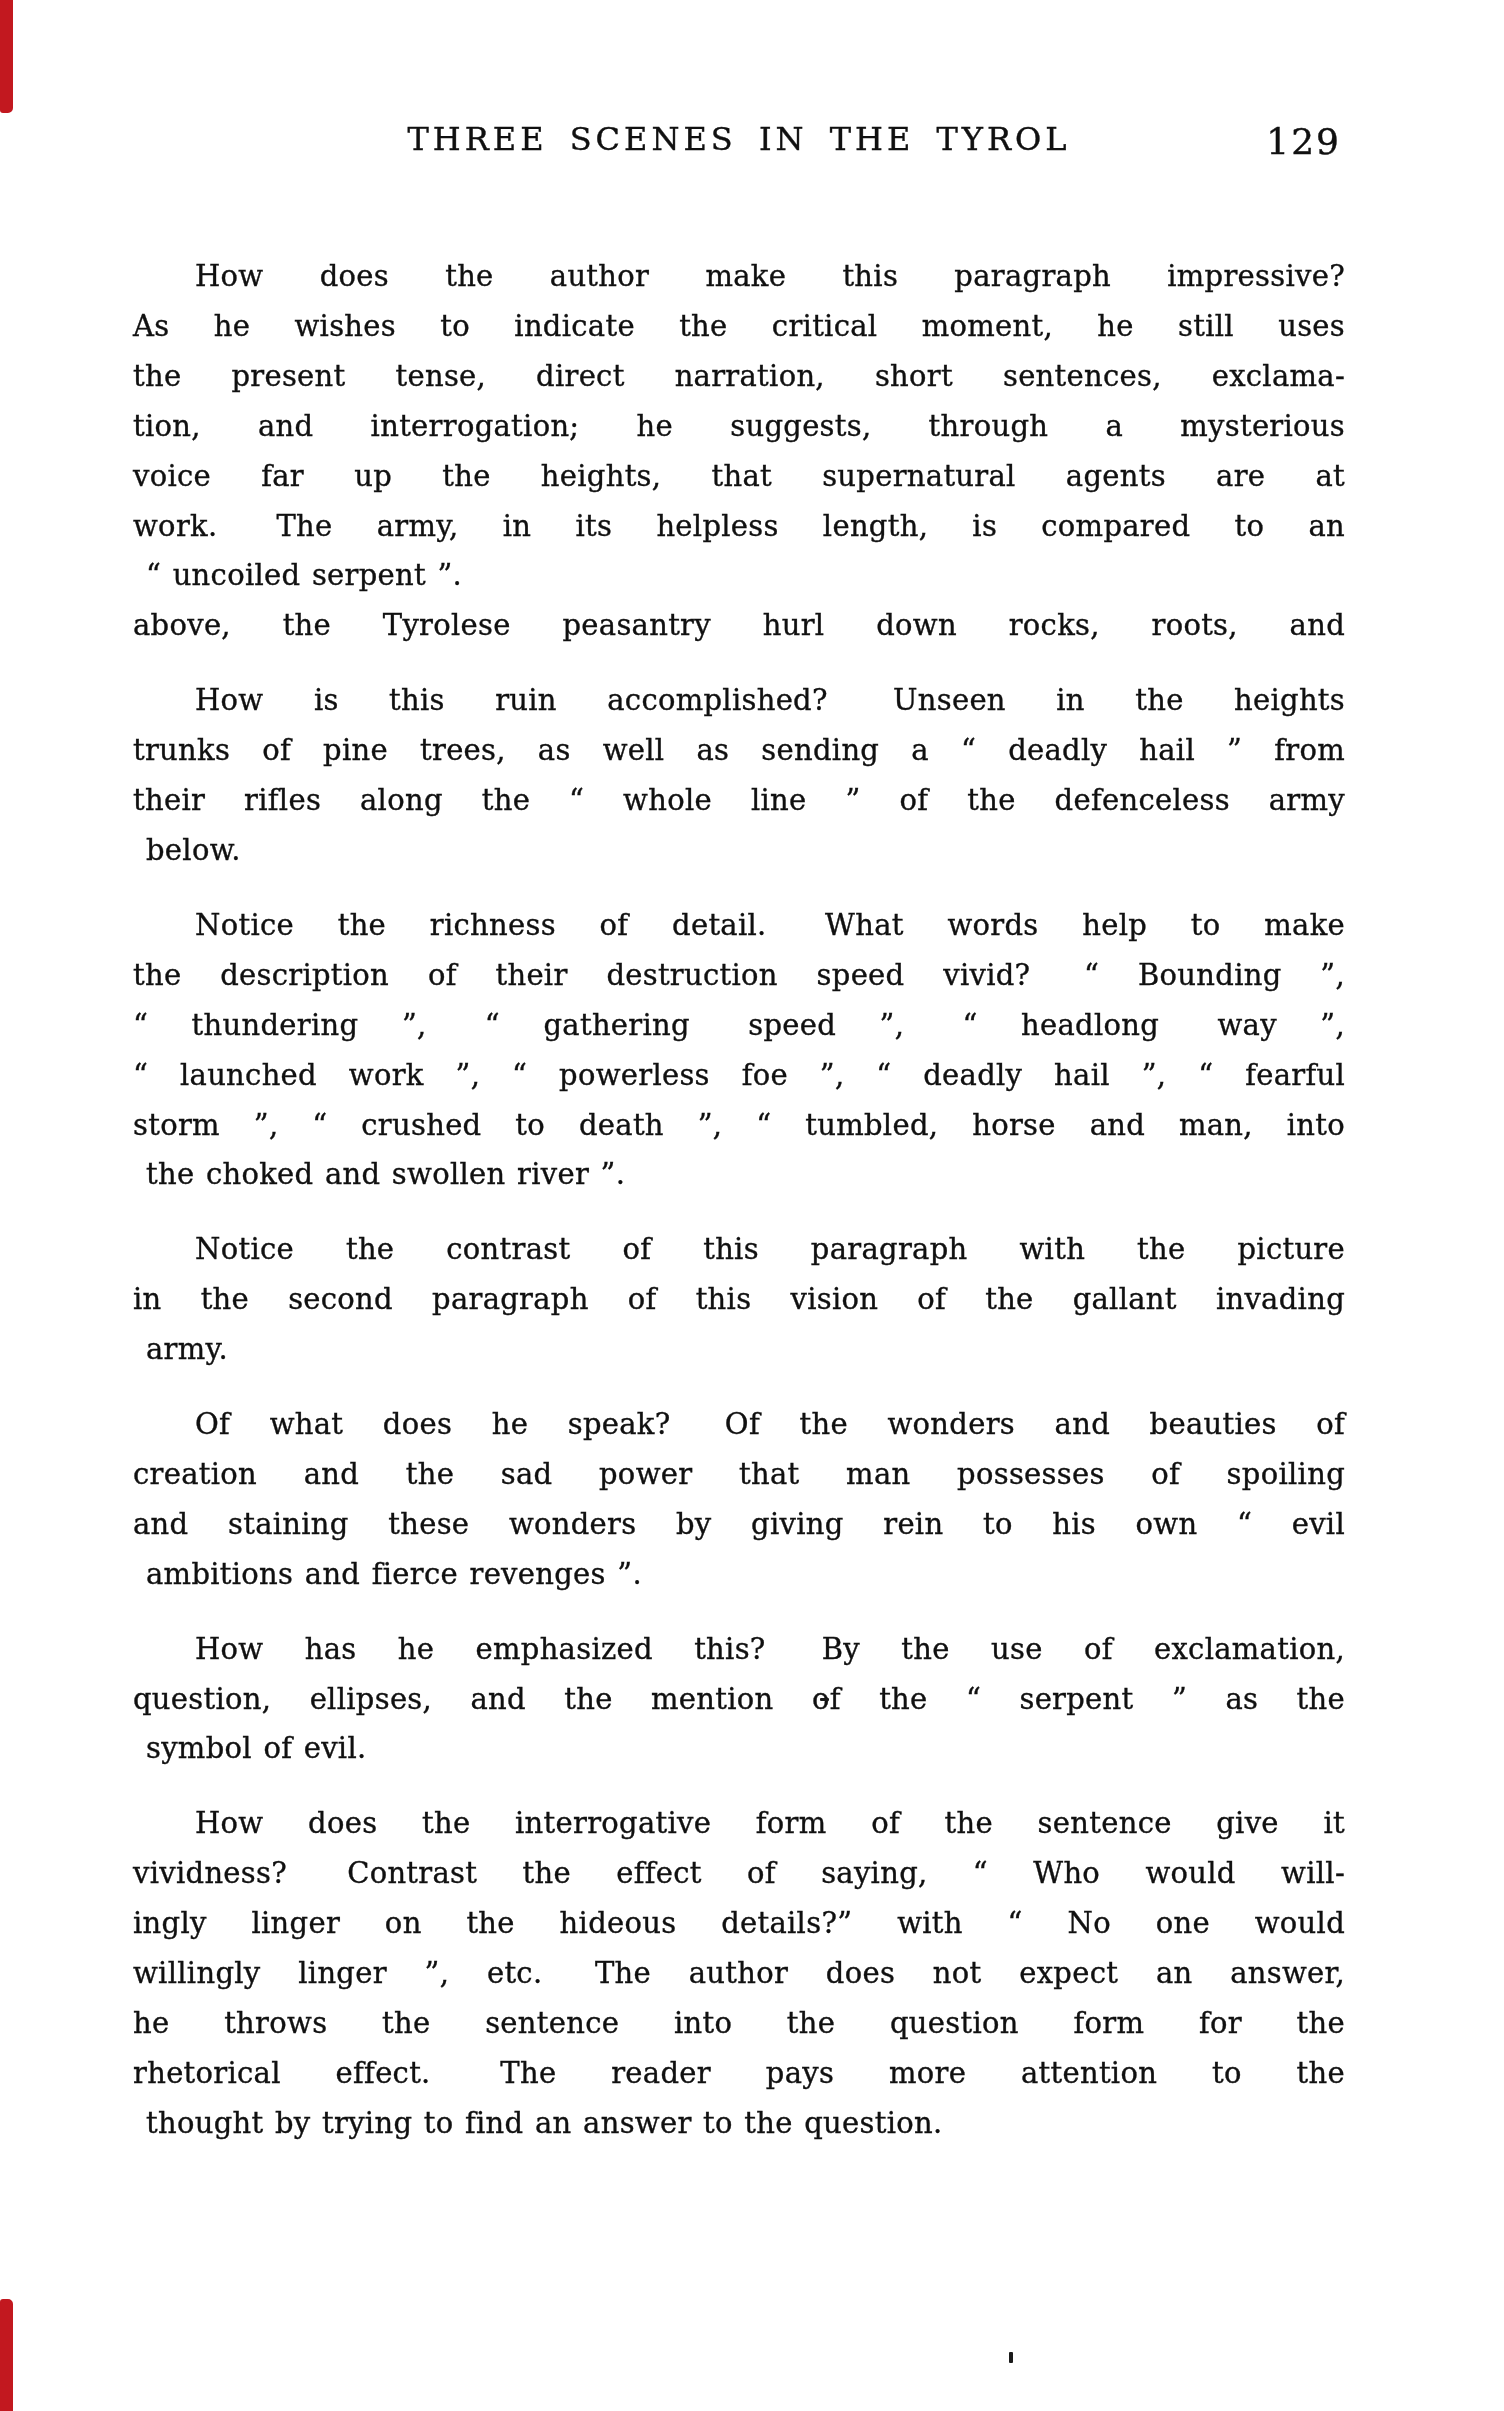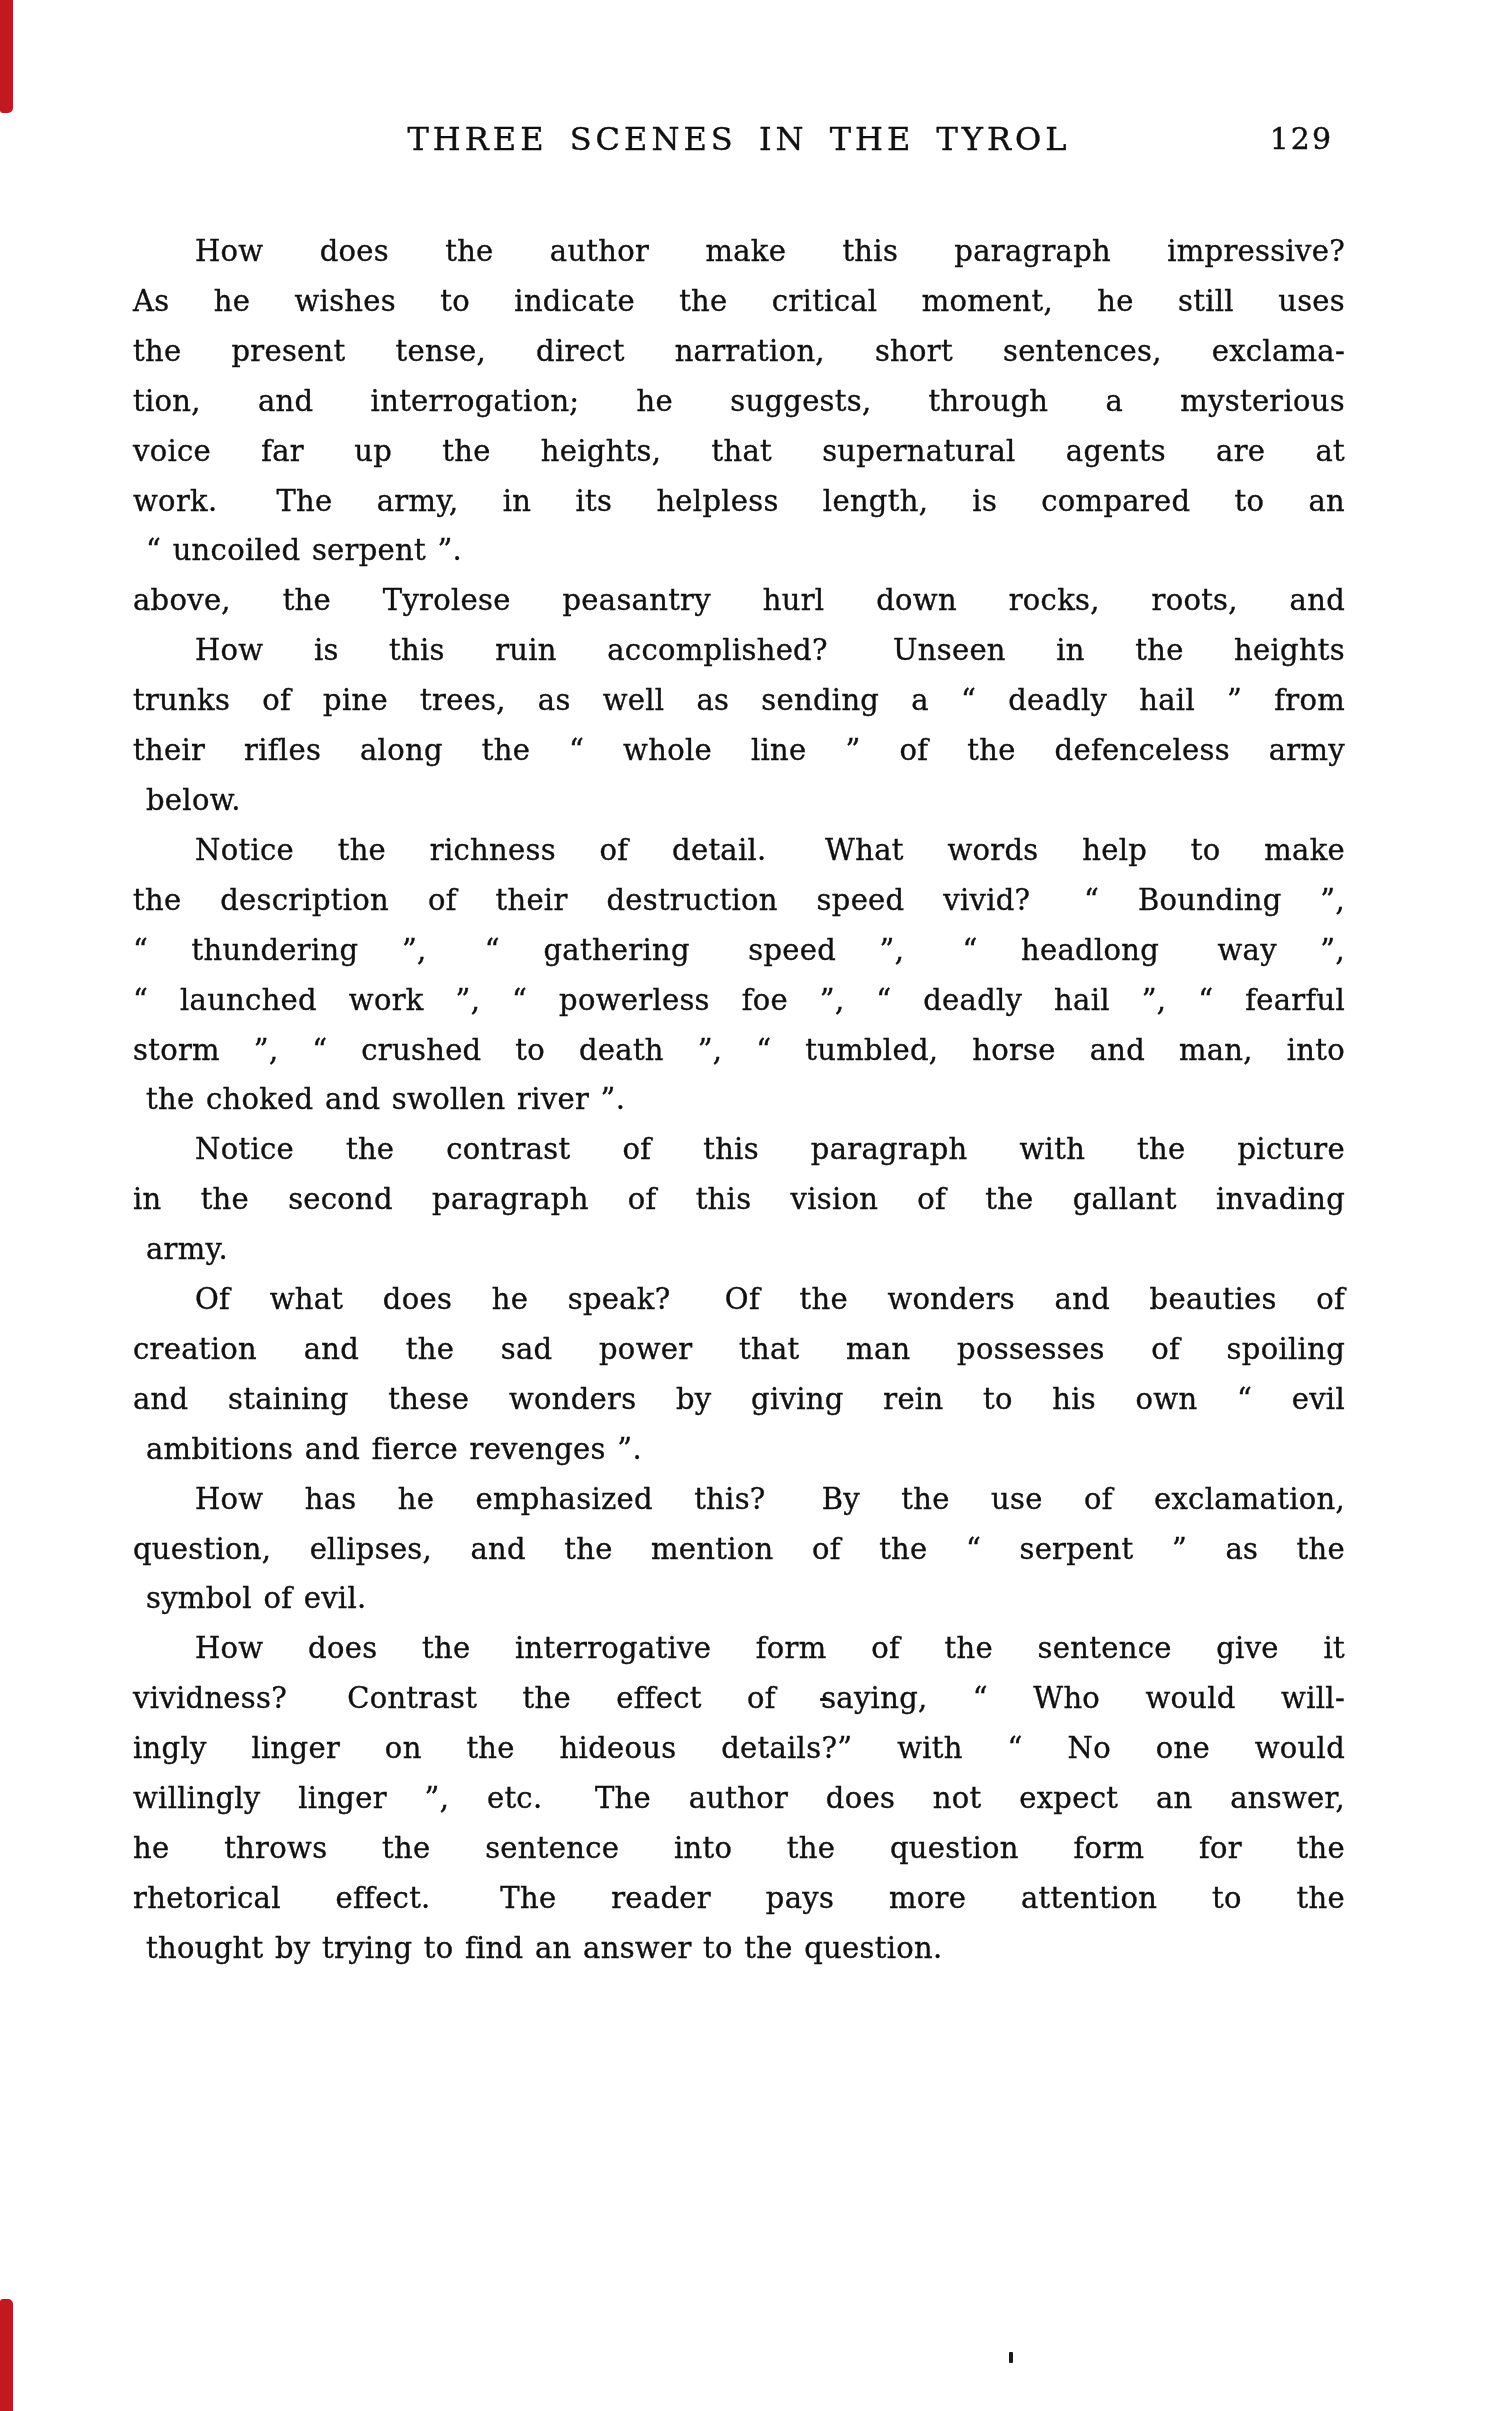--- a/index.html
+++ b/index.html
@@ -19,36 +19,36 @@
   .edge-strip.bottom { top: 2299px; height: 112px; border-radius: 3px 5px 0 0; }
 
   .header { position: absolute; left: 133px; top: 120px; width: 1212px; height: 44px; }
   .running-title {
     width: 100%; text-align: center;
     font-size: 32px; letter-spacing: 4px; word-spacing: 8px;
     -webkit-text-stroke: 0.4px #101010;
     white-space: nowrap;
   }
   .page-number {
-    position: absolute; right: 12px; top: 1px;
-    font-size: 30px; letter-spacing: 2px;
+    position: absolute; right: 4px; top: 1px;
+    font-size: 36px; letter-spacing: 2px;
     -webkit-text-stroke: 0.4px #101010;
   }
 
   .textblock { position: absolute; left: 133px; top: 227px; width: 1212px; }
   .para { margin: 0; }
   .line {
     font-size: 29px; line-height: 49.9px;
     letter-spacing: 0.3px; word-spacing: 2px;
     -webkit-text-stroke: 0.35px #101010;
     text-align: justify; text-align-last: justify;
     white-space: normal;
   }
   .line.last { text-align: left; text-align-last: left; margin-left: 13px; }
-  .line.first { padding-left: 62px; }
+  .line.first { padding-left: 62px; margin-top: 25px; }
 
   .speck { position: absolute; background: #1a1a1a; border-radius: 1px; }
 </style>
 </head>
 <body>
 
 <div class="page">
 
   <div class="edge-strip top" style="background: rgb(194, 24, 31);"></div>
   <div class="edge-strip bottom" style="background: rgb(194, 24, 31);"></div>

